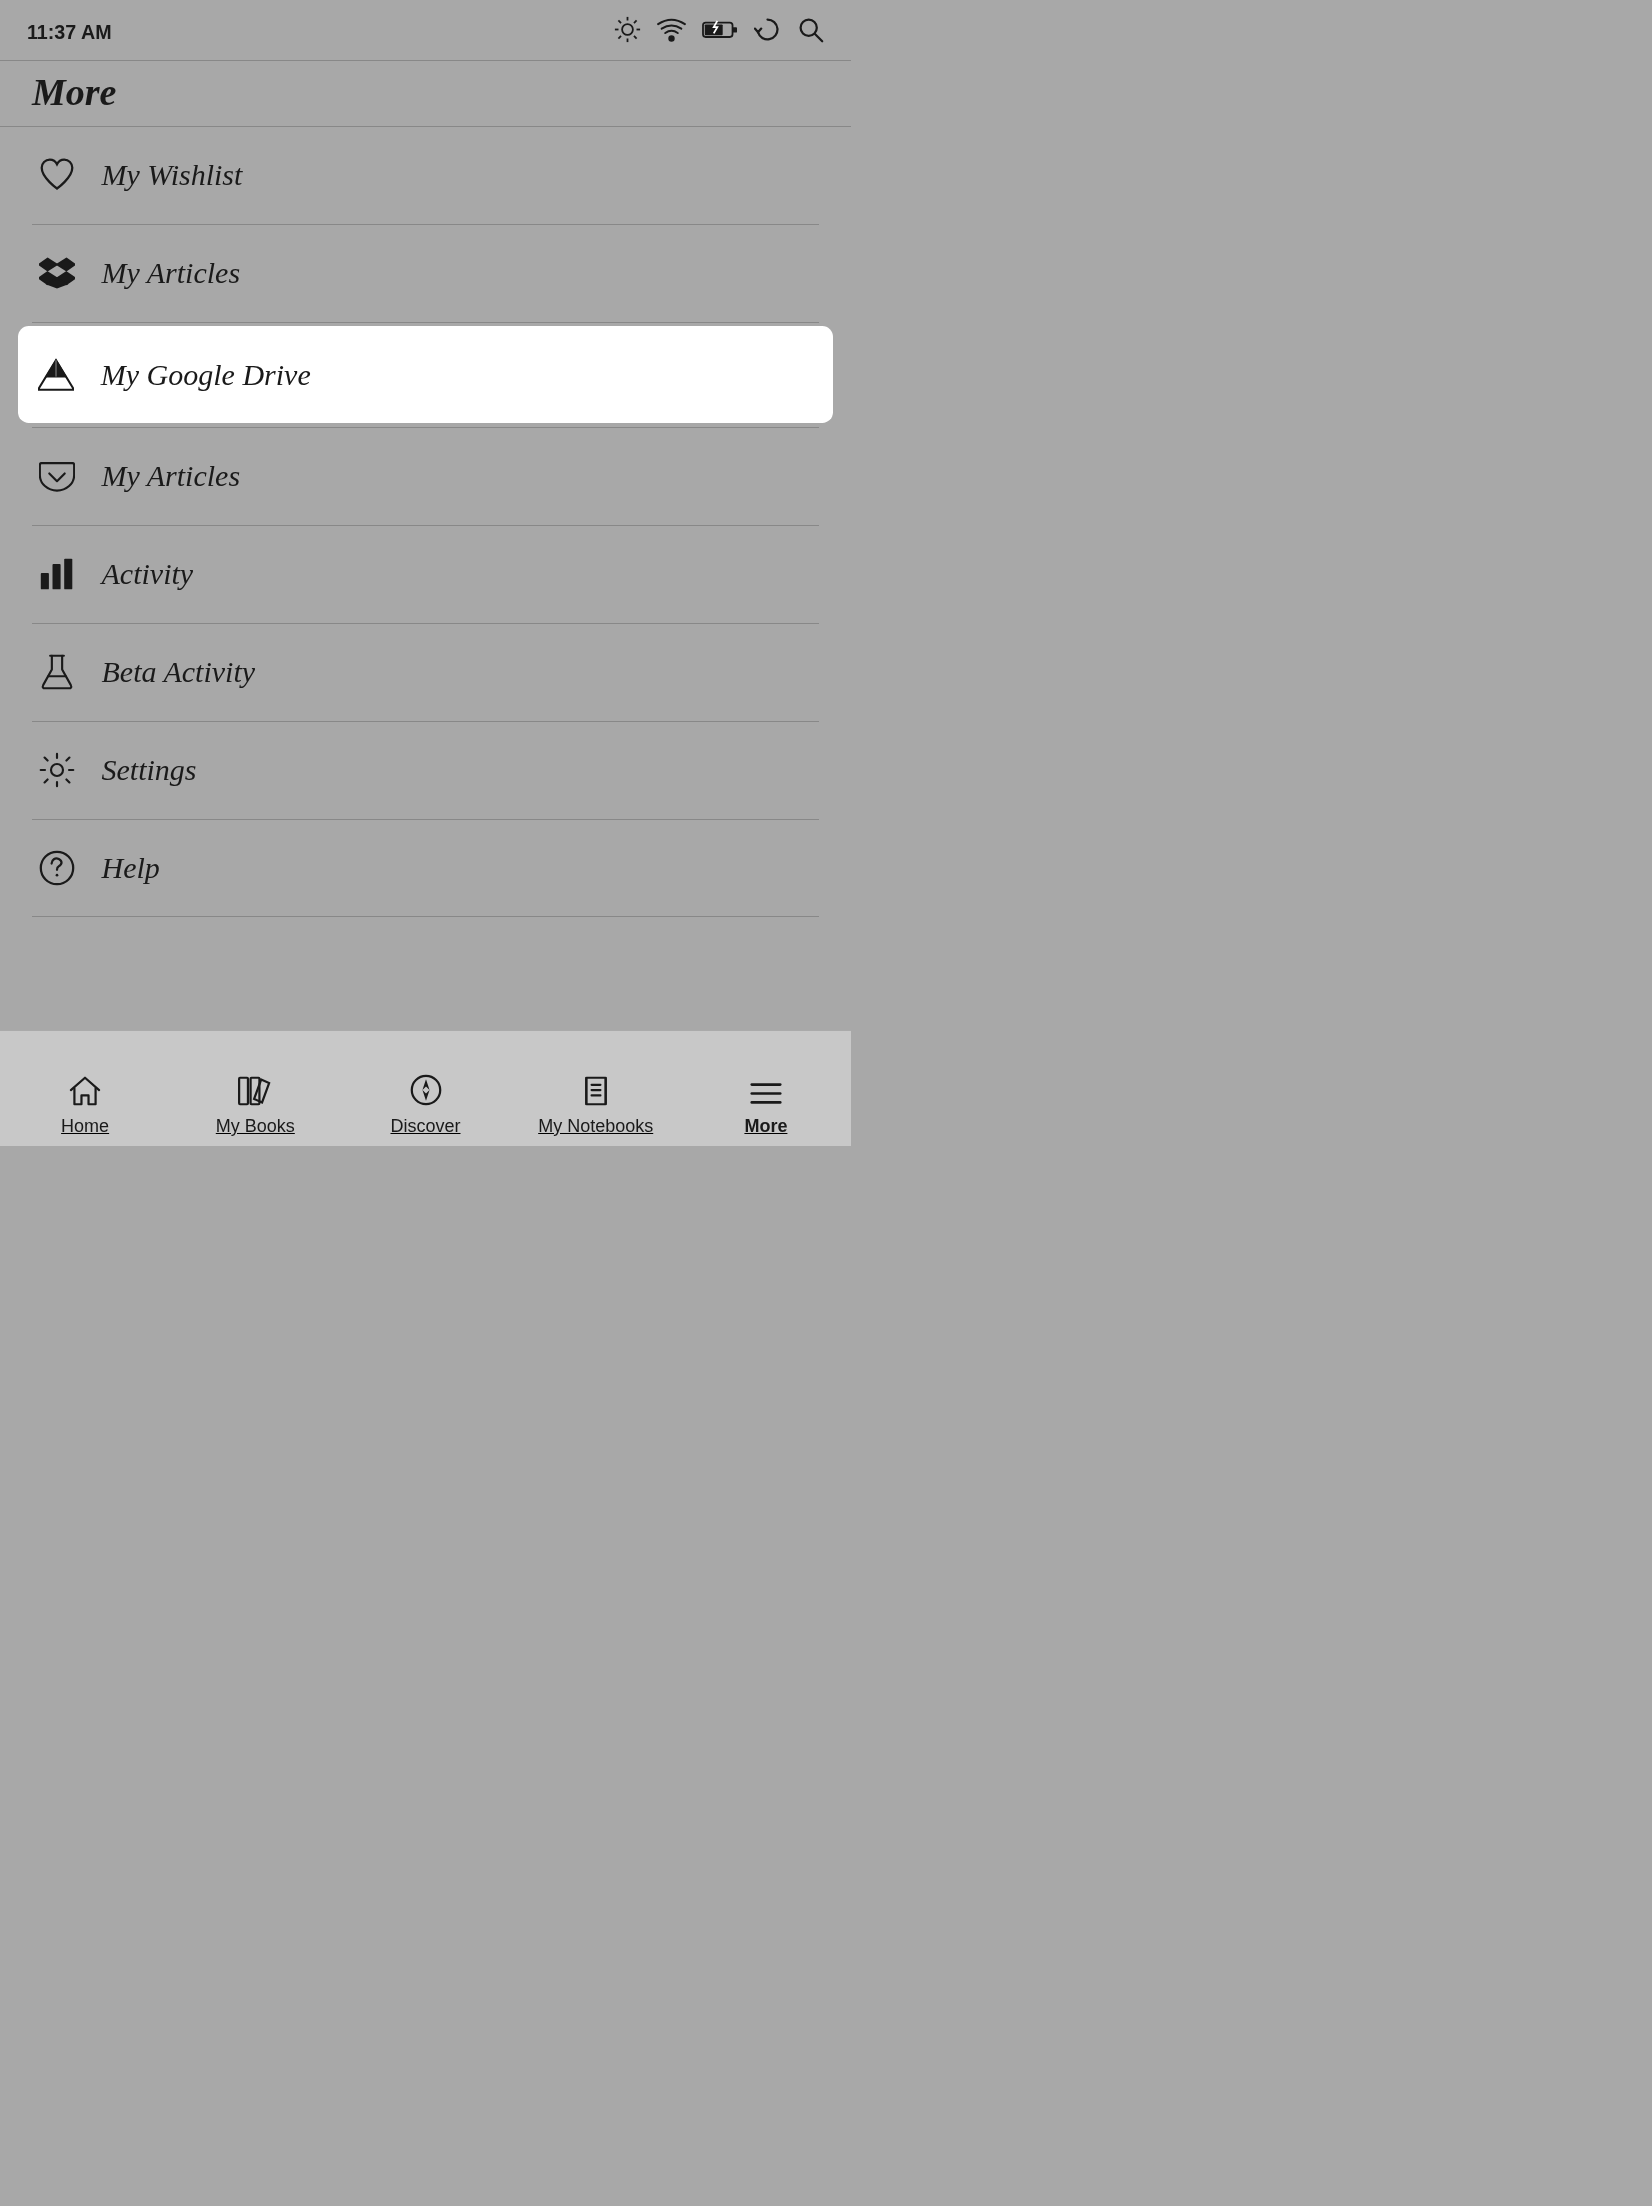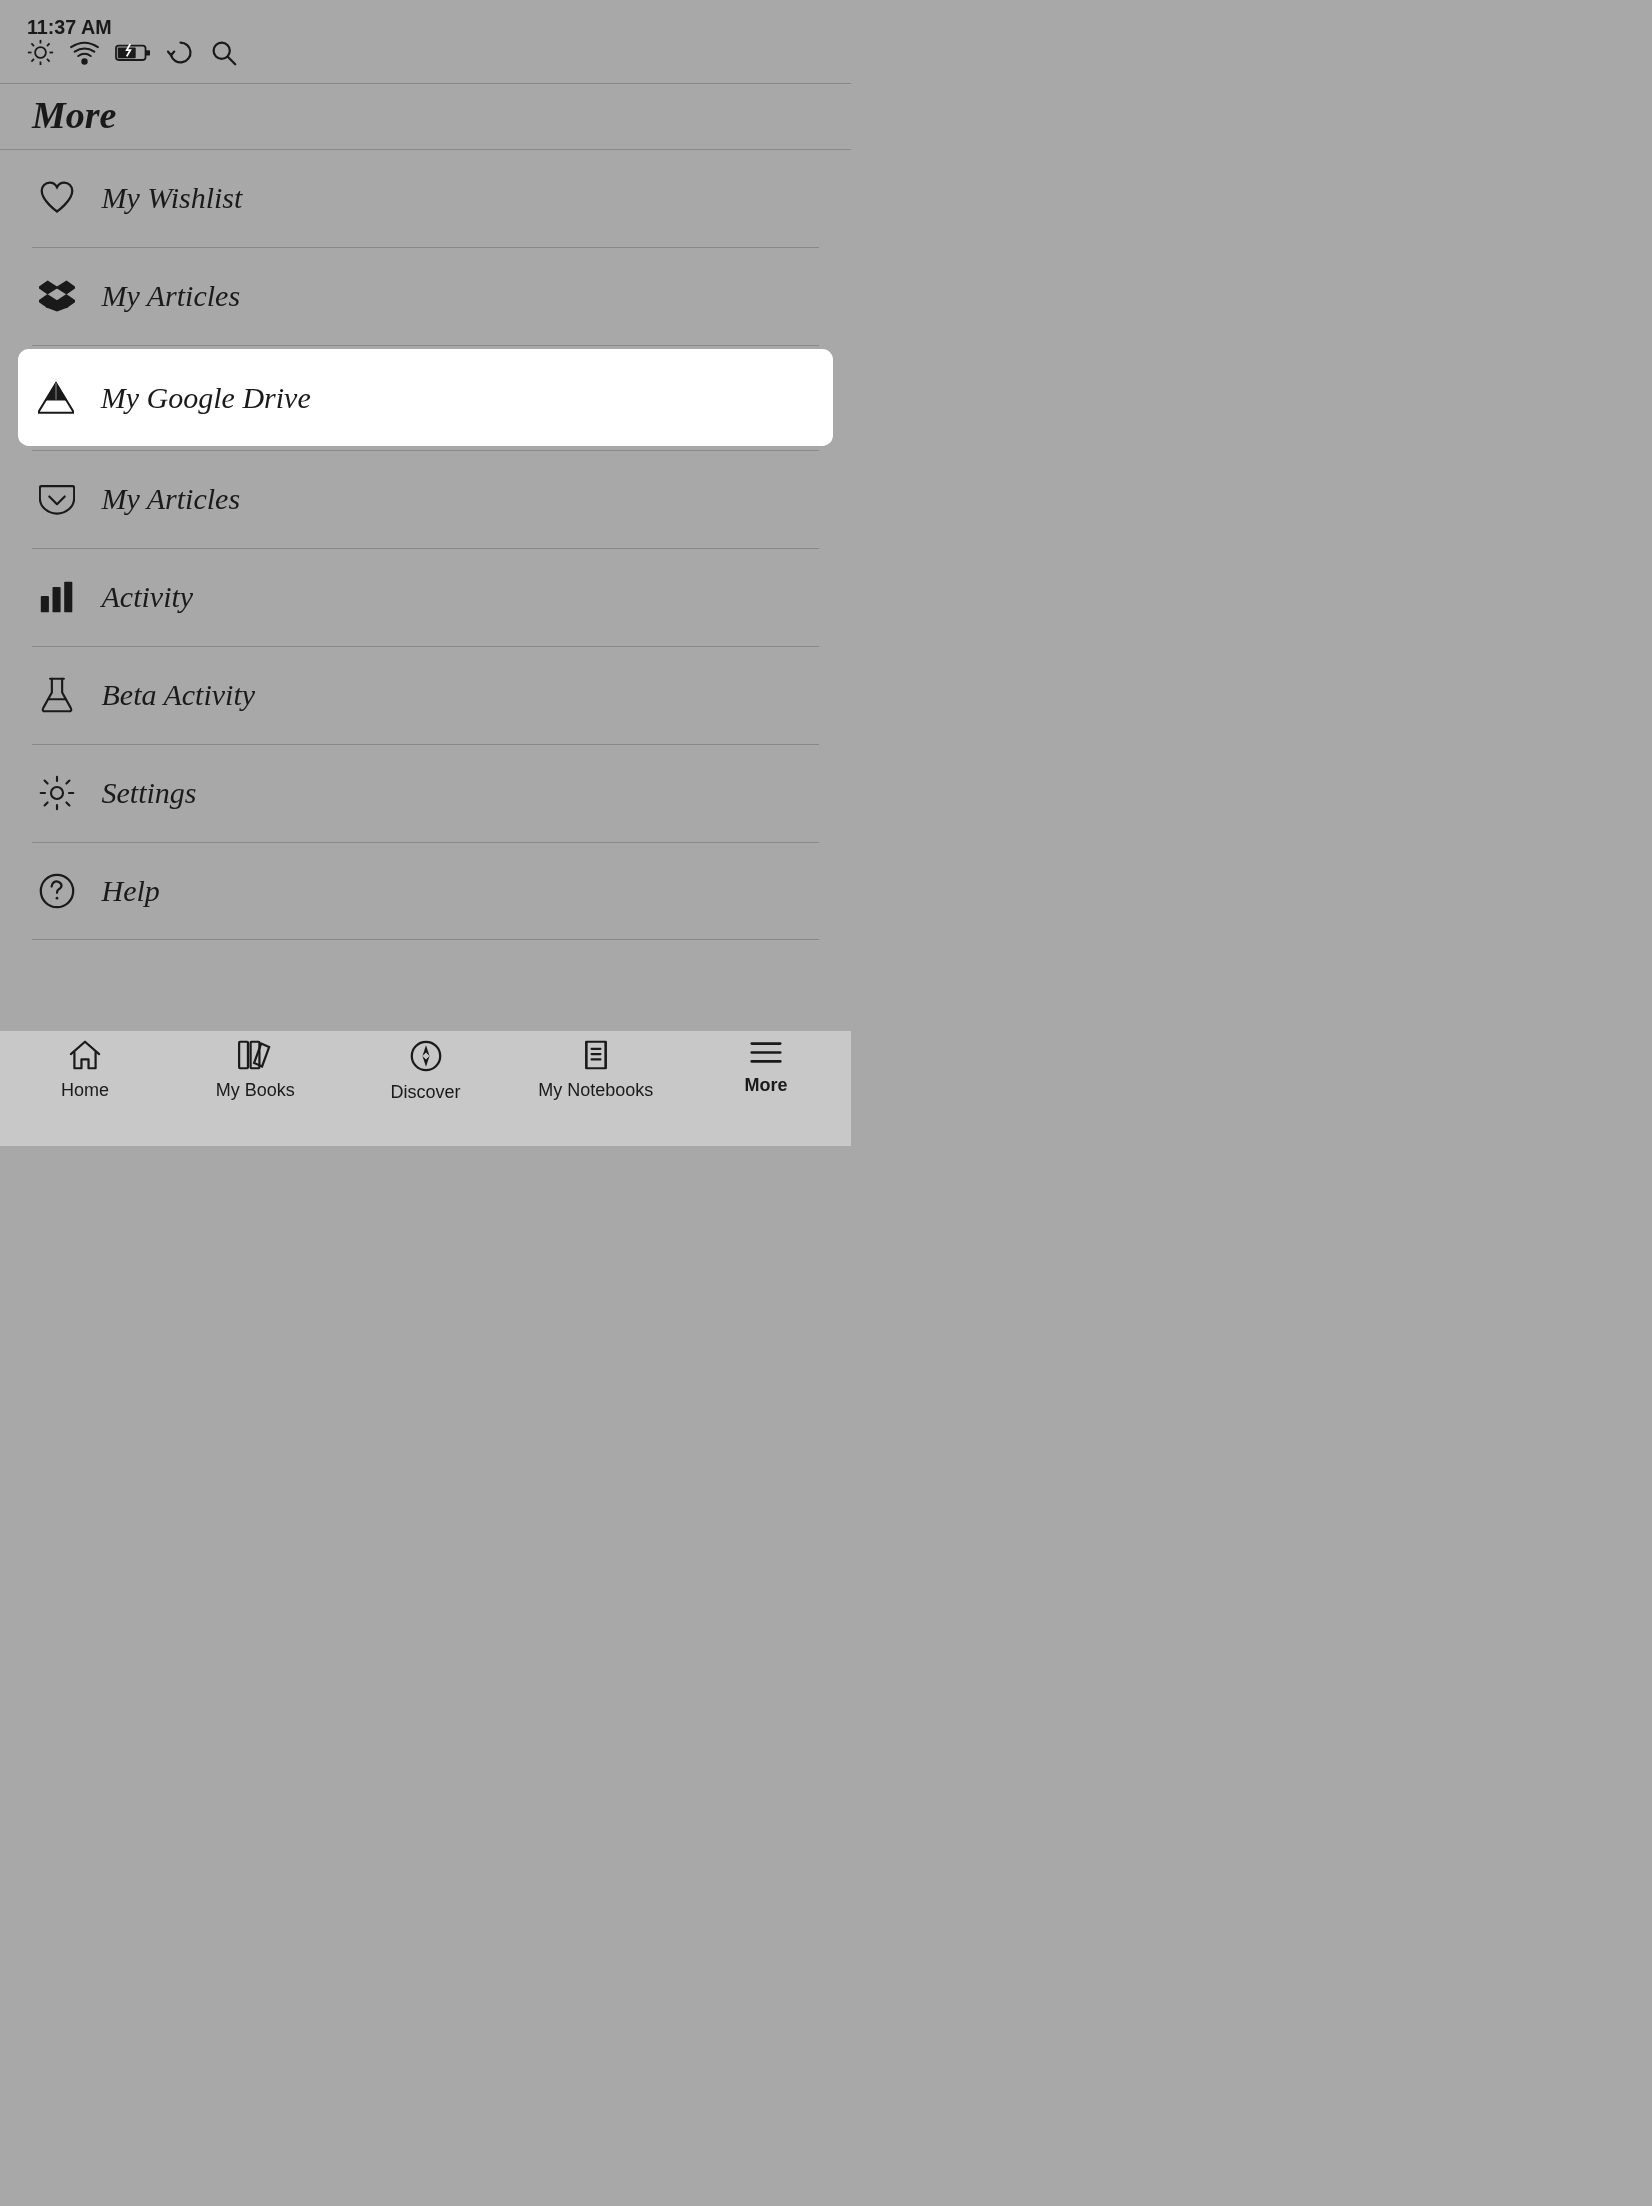--- a/index.html
+++ b/index.html
@@ -10,22 +10,22 @@
       background-color: #a8a8a8;
       font-family: Georgia, 'Times New Roman', serif;
       position: relative;
       overflow: hidden;
     }
 
     
     .status-bar {
       display: flex;
       justify-content: space-between;
+      align-items: center;
       padding: 16px 27px 10.7px 27px;
-      flex-direction: column;
     }
 
     .status-time {
       font-size: 19.7px;
       font-weight: bold;
       color: #1a1a1a;
       font-family: Arial, sans-serif;
     }
 
     .status-icons {
@@ -95,22 +95,23 @@
 
     
     .bottom-nav {
       position: absolute;
       bottom: 0;
       left: 0;
       right: 0;
       height: 116px;
       background-color: #c8c8c8;
       display: flex;
-      align-items: flex-start;
+      align-items: flex-end;
       border-top: 0.9px solid #aaa;
+      text-decoration: underline;
     }
 
     .nav-item {
       flex: 1;
       display: flex;
       flex-direction: column;
       align-items: center;
       justify-content: center;
       gap: 5.4px;
       cursor: pointer;

